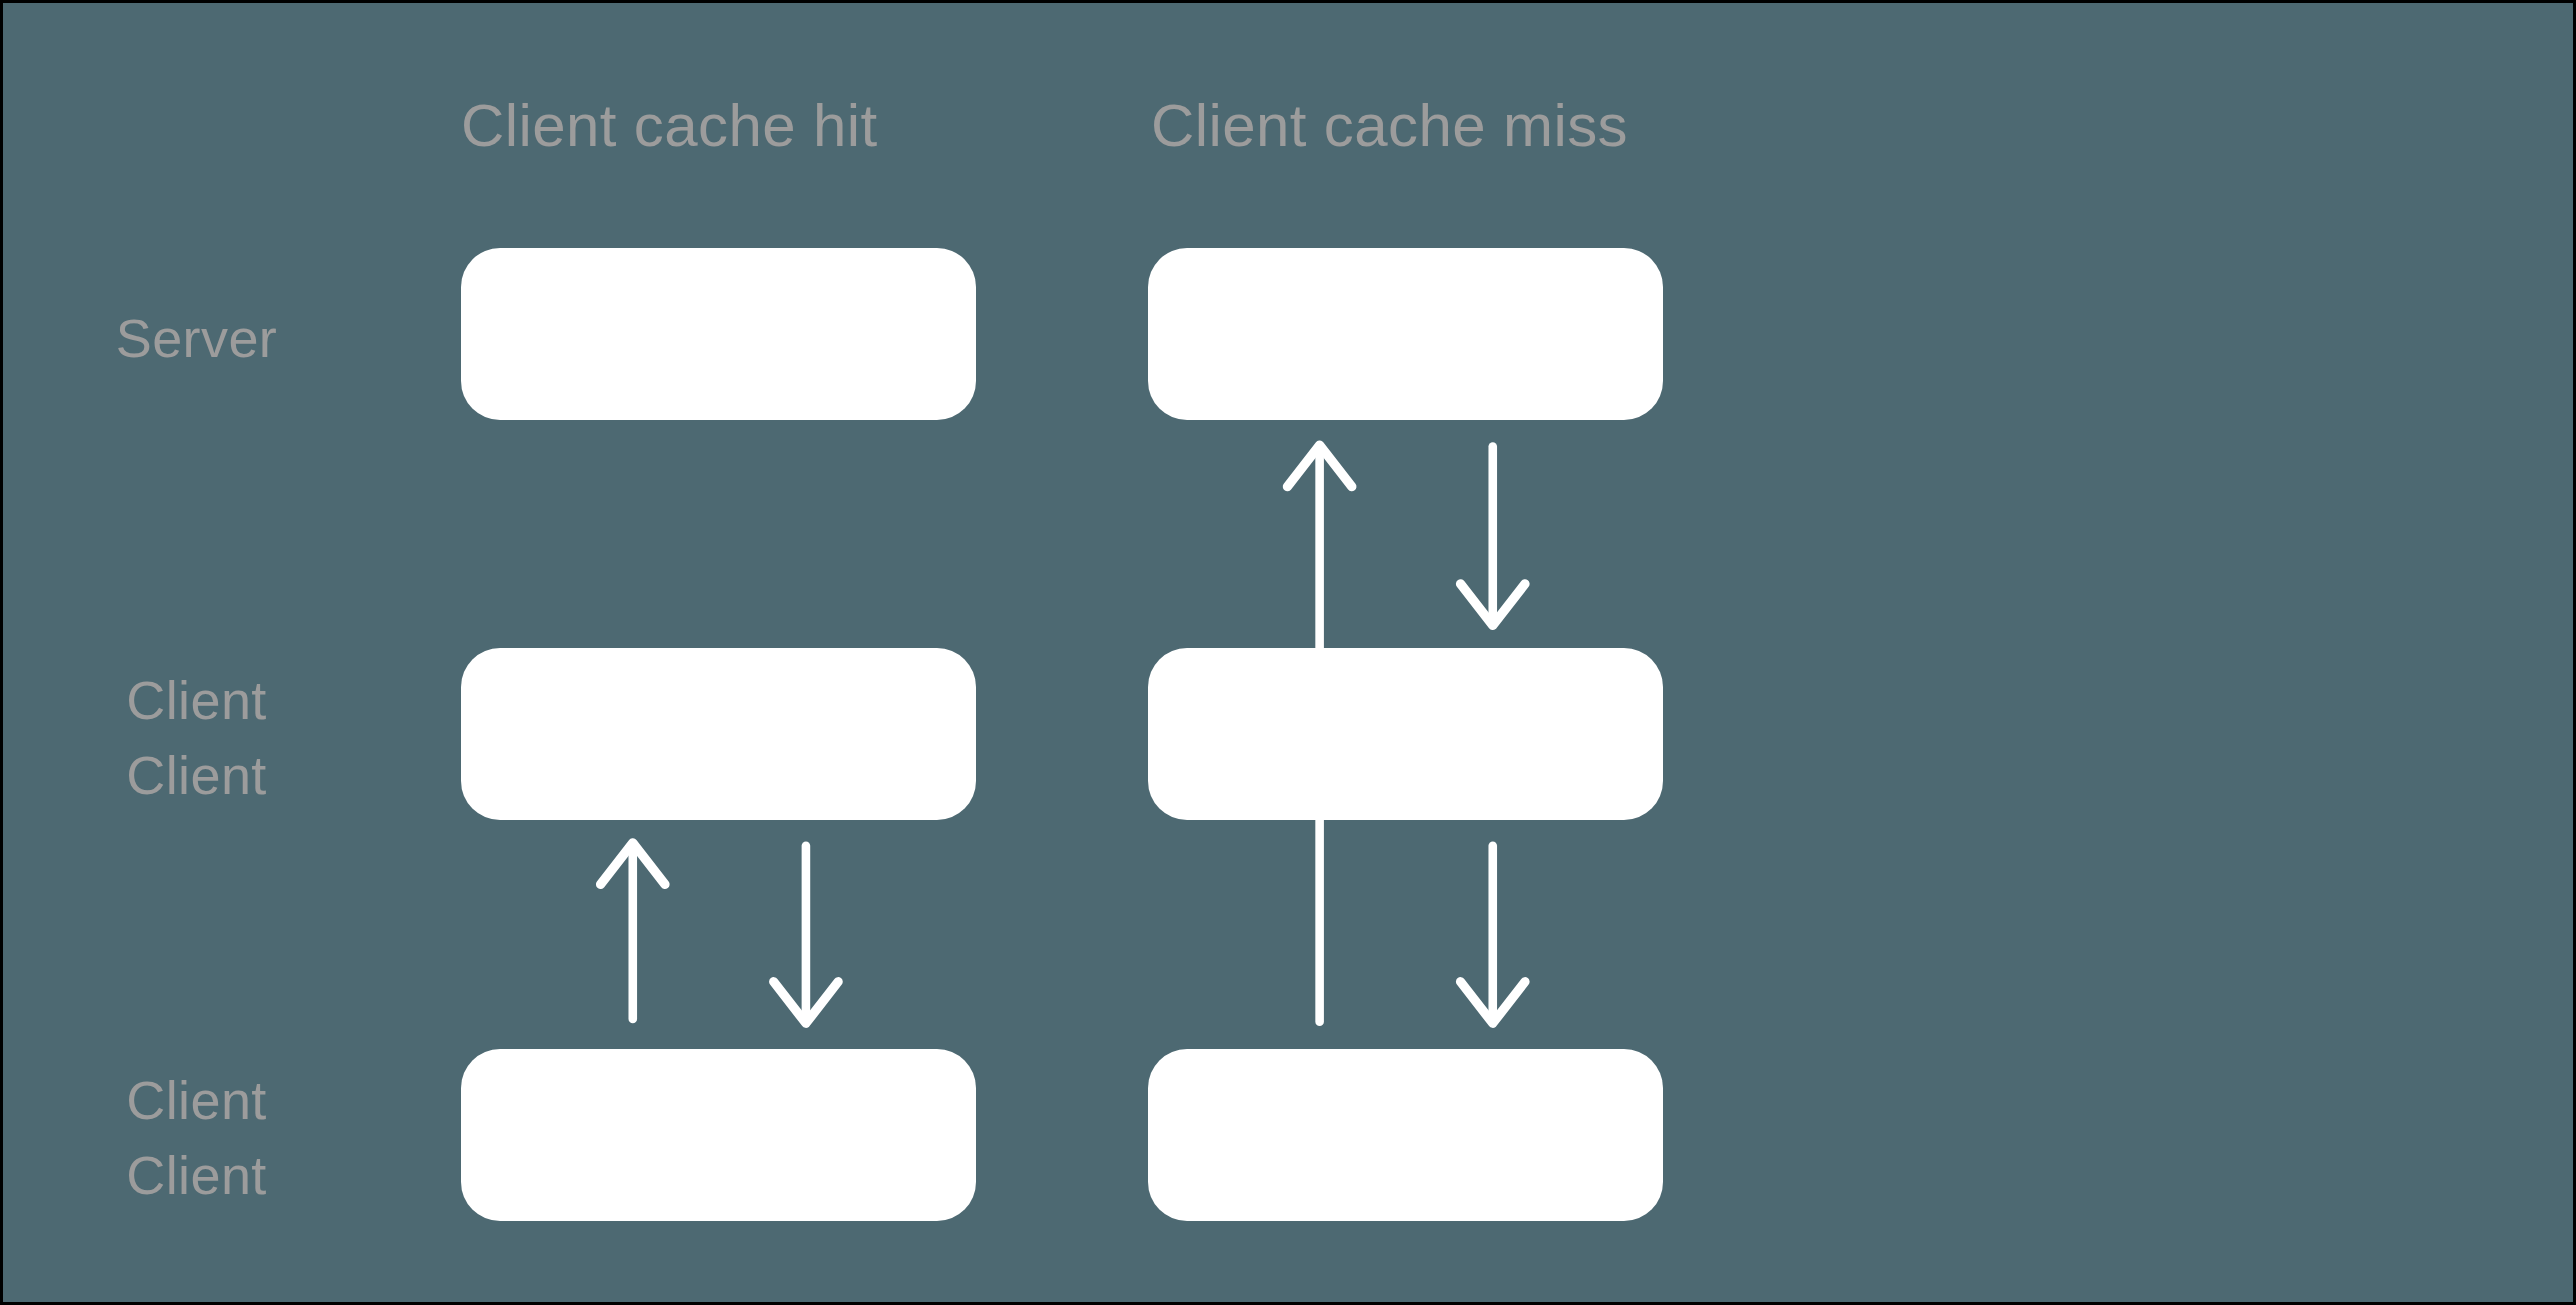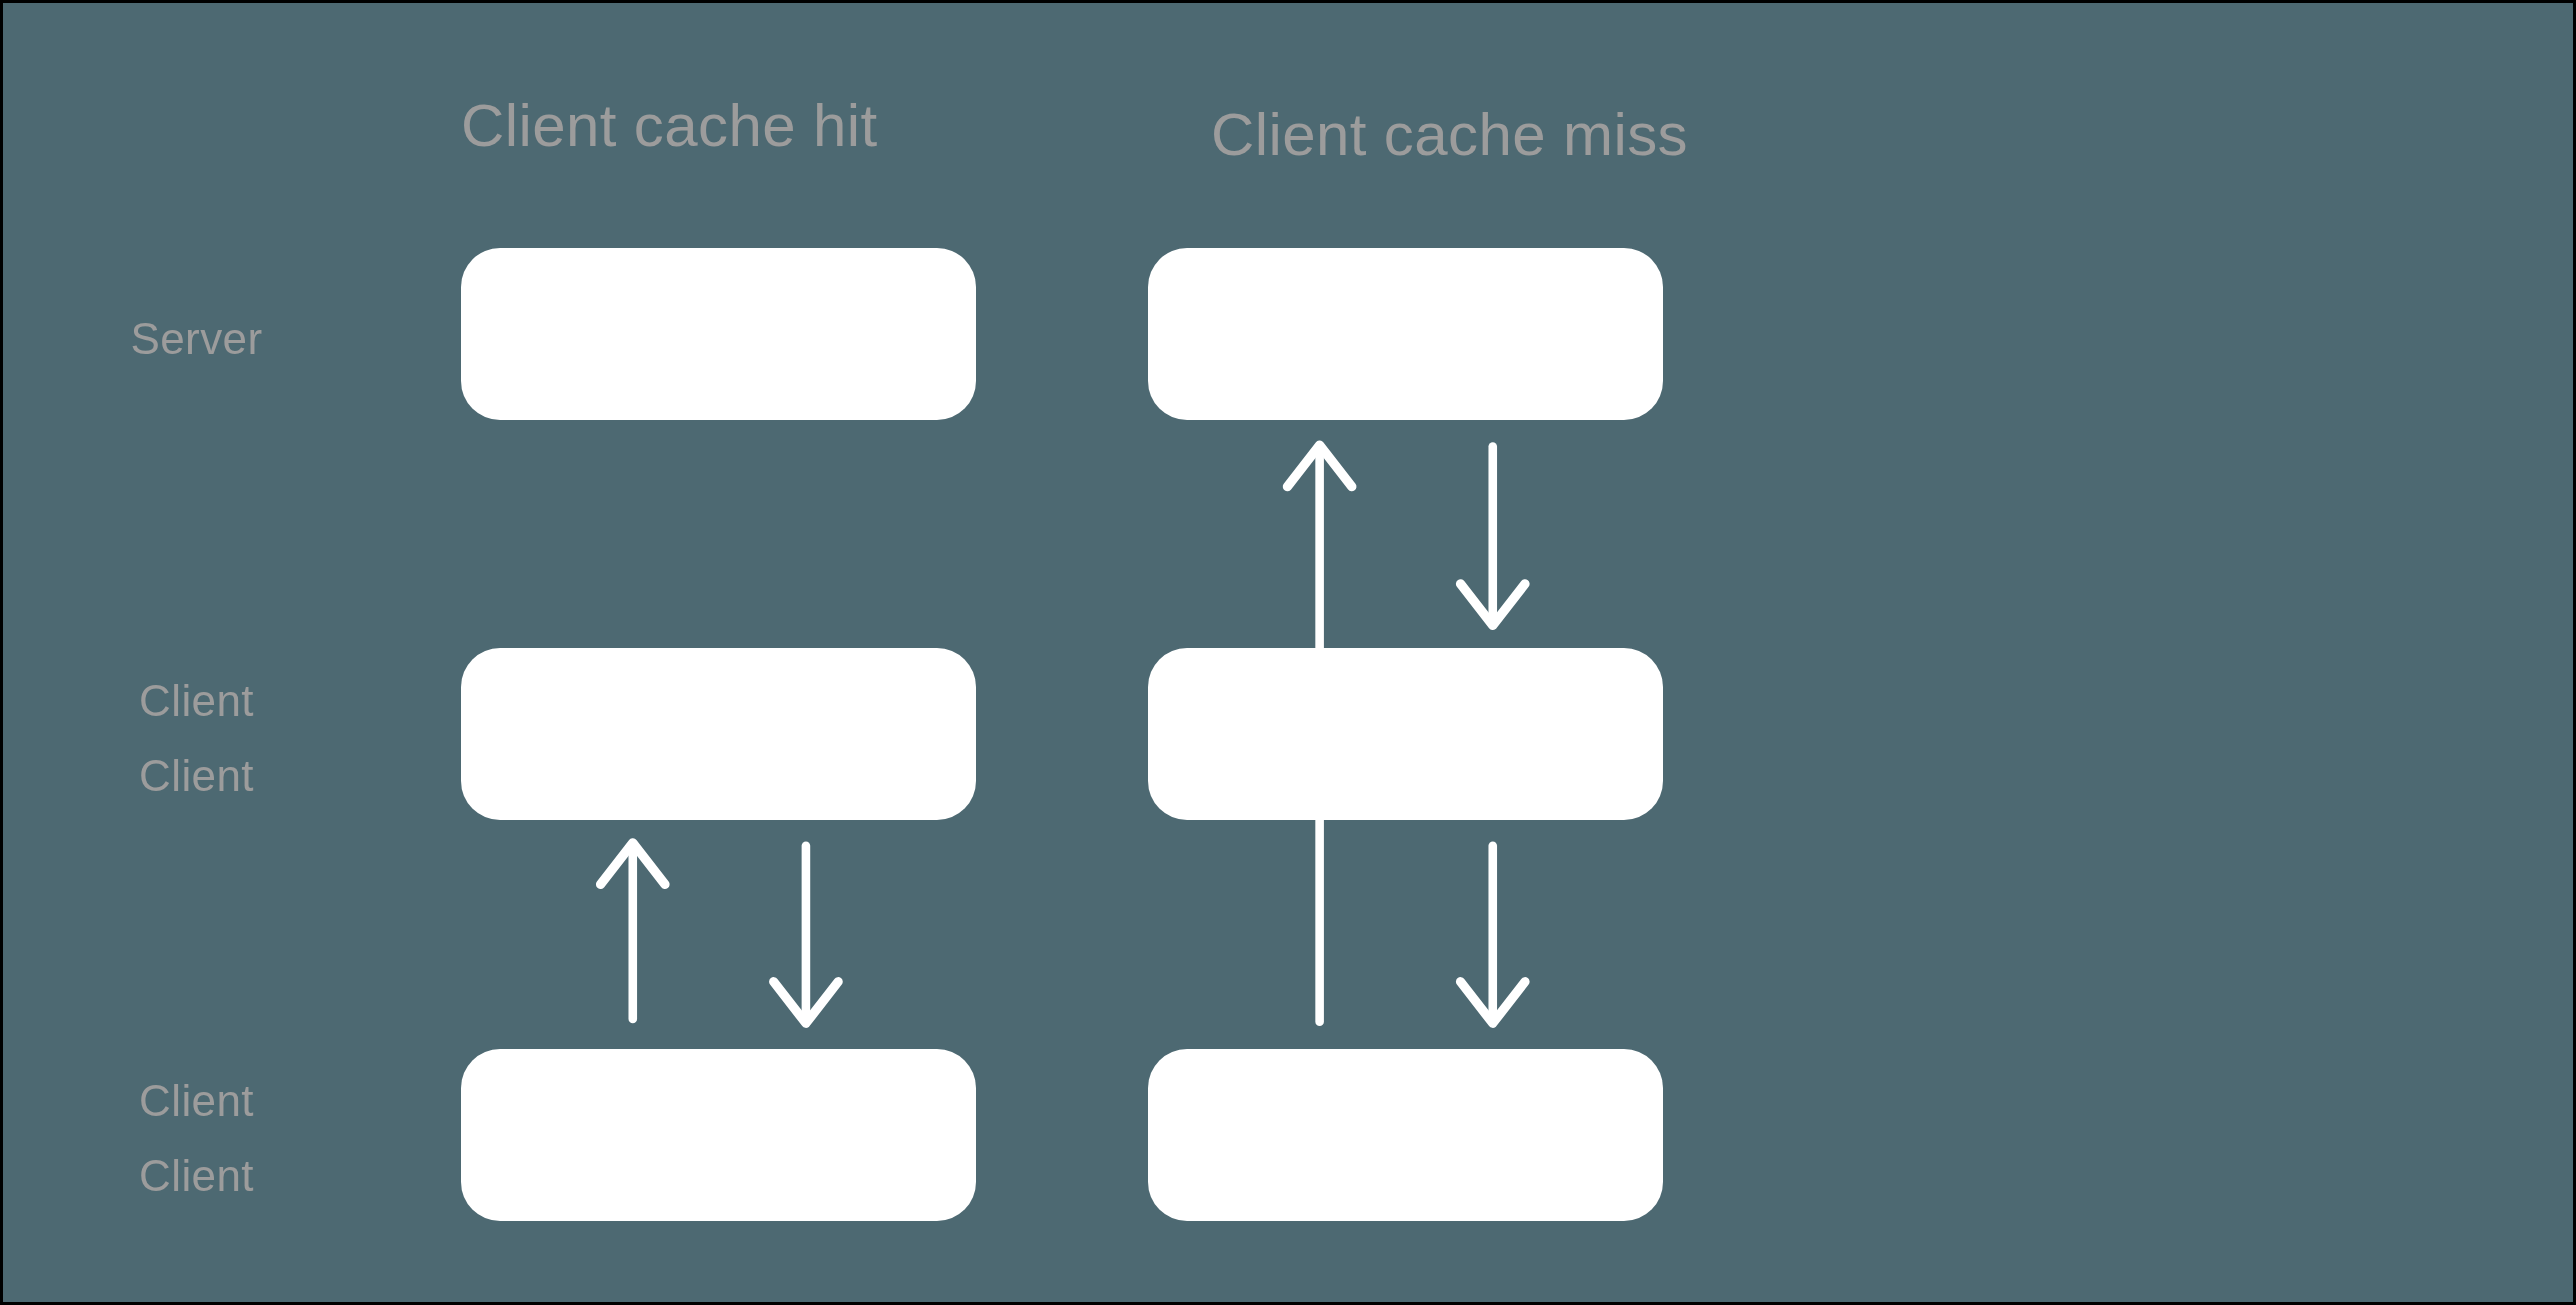--- a/index.html
+++ b/index.html
@@ -17,27 +17,27 @@
     position: absolute;
     top: 93px;
     font-size: 60px;
     line-height: 60px;
     color: var(--text, #9c9c9c);
     white-space: nowrap;
     letter-spacing: 0.4px;
     text-align: center;
   }
   .col-header.hit  { left: 458px; }
-  .col-header.miss { left: 1208px; margin-top: 9px; }
+  .col-header.miss { left: 1148px; }
 
   .row-label {
     position: absolute;
     left: 43px; width: 301px;
     text-align: center;
-    font-size: 44px;
+    font-size: 54px;
     line-height: 75px;
     color: var(--text, #9c9c9c);
     letter-spacing: 0.4px;
   }
   .row-label.server { top: 298px; }
   .row-label.cache  { top: 660px; }
   .row-label.render { top: 1060px; }
   .row-label .line { display: block; }
 
   .box {

